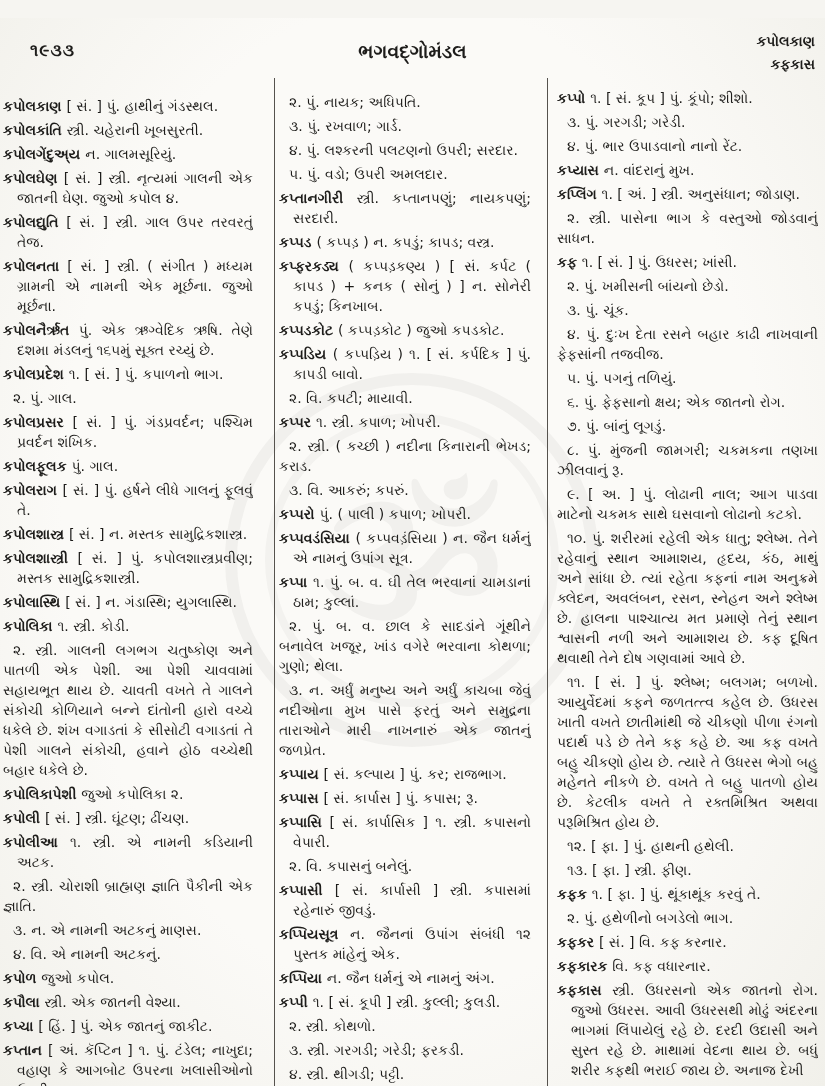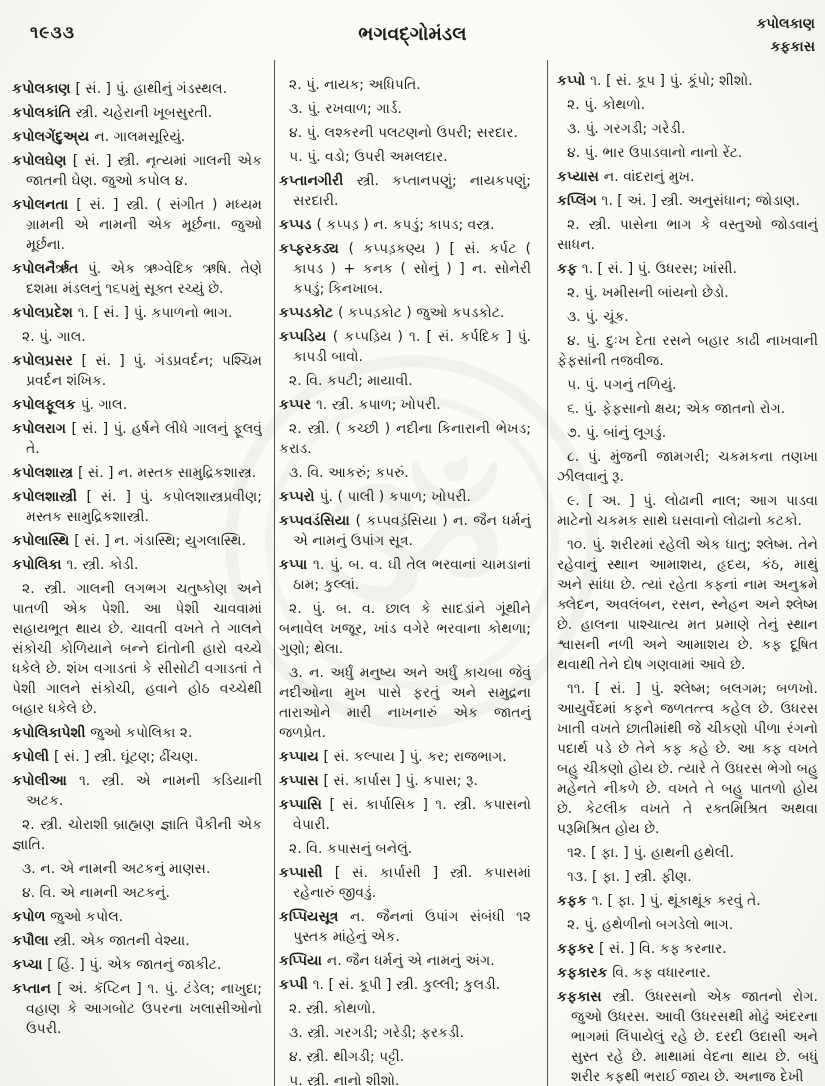--- a/index.html
+++ b/index.html
@@ -5,21 +5,21 @@
   html,body{margin:0;padding:0;}
   body{
     width:825px;height:1086px;
     background:#f6f5f1;
     color:#1d1c1a;
     font-family:"DejaVu Sans", sans-serif;
     position:relative;
     overflow:hidden;
   }
   .page{position:absolute;inset:0;overflow:hidden;
-    background:radial-gradient(ellipse at 50% 45%, #fbfaf7 60%, #f1f0ea 100%);}
+    background:radial-gradient(ellipse at 50% 45%, #fbfaf7 60%, #f1f0ea 100%);margin-top:18px;}
   
   .pageno{
     position:absolute;left:30px;top:22px;
     font-weight:bold;font-size:17px;letter-spacing:1px;
   }
   .title{
     position:absolute;left:0;right:0;top:22px;
     text-align:center;font-weight:bold;font-size:19px;
   }
   .guides{
@@ -40,21 +40,21 @@
   }
   .watermark::before{
     content:"";position:absolute;inset:28px;
     border:8px solid rgba(60,60,55,0.04);border-radius:50%;
   }
   .watermark-glyph{
     font-size:170px;color:rgba(60,60,55,0.05);font-weight:bold;
   }
   
   .col{position:absolute;top:70px;bottom:0;overflow:hidden;}
-  #col-0{left:12px;width:250px;padding-top:8px;}
+  #col-0{left:3px;width:250px;padding-top:8px;}
   #col-1{left:279px;width:252px;padding-top:4px;}
   #col-2{left:557px;width:261px;padding-top:0;}
   .col p{
     margin:0 0 4px 0;
     font-size:14px;line-height:20px;
     text-align:justify;
   }
   .entry{padding-left:14px;text-indent:-14px;}
   .sense{text-indent:10px;}
   .head{font-weight:bold;}
@@ -79,20 +79,21 @@
 
   <div class="divider divider-1"></div>
   <div class="divider divider-2"></div>
 
   <main>
     <section class="col" id="col-0">
         <p class="entry"><span class="head">કપોલકાણ</span><span class="body">[ સં. ] પું. હાથીનું ગંડસ્થલ.</span></p>
         <p class="entry"><span class="head">કપોલકાંતિ</span><span class="body">સ્ત્રી. ચહેરાની ખૂબસુરતી.</span></p>
         <p class="entry"><span class="head">કપોલગેંદુઅ્ય</span><span class="body">ન. ગાલમસૂરિયું.</span></p>
         <p class="entry"><span class="head">કપોલઘેણ</span><span class="body">[ સં. ] સ્ત્રી. નૃત્યમાં ગાલની એક જાતની ઘેણ. જુઓ કપોલ ૪.</span></p>
+        <p class="entry"><span class="head">કપોલદ્યુતિ</span><span class="body">[ સં. ] સ્ત્રી. ગાલ ઉપર તરવરતું તેજ.</span></p>
         <p class="entry"><span class="head">કપોલનતા</span><span class="body">[ સં. ] સ્ત્રી. ( સંગીત ) મધ્યમ ગ્રામની એ નામની એક મૂર્છના. જુઓ મૂર્છના.</span></p>
         <p class="entry"><span class="head">કપોલનૈર્ઋત</span><span class="body">પું. એક ઋગ્વેદિક ઋષિ. તેણે દશમા મંડલનું ૧૬૫મું સૂક્ત રચ્યું છે.</span></p>
         <p class="entry"><span class="head">કપોલપ્રદેશ</span><span class="body">૧. [ સં. ] પું. કપાળનો ભાગ.</span></p>
         <p class="sense"><span class="body">૨. પું. ગાલ.</span></p>
         <p class="entry"><span class="head">કપોલપ્રસર</span><span class="body">[ સં. ] પું. ગંડપ્રવર્દન; પશ્ચિમ પ્રવર્દન શંખિક.</span></p>
         <p class="entry"><span class="head">કપોલફૂલક</span><span class="body">પું. ગાલ.</span></p>
         <p class="entry"><span class="head">કપોલરાગ</span><span class="body">[ સં. ] પું. હર્ષને લીધે ગાલનું ફૂલવું તે.</span></p>
         <p class="entry"><span class="head">કપોલશાસ્ત્ર</span><span class="body">[ સં. ] ન. મસ્તક સામુદ્રિકશાસ્ત્ર.</span></p>
         <p class="entry"><span class="head">કપોલશાસ્ત્રી</span><span class="body">[ સં. ] પું. કપોલશાસ્ત્રપ્રવીણ; મસ્તક સામુદ્રિકશાસ્ત્રી.</span></p>
         <p class="entry"><span class="head">કપોલાસ્થિ</span><span class="body">[ સં. ] ન. ગંડાસ્થિ; યુગલાસ્થિ.</span></p>
@@ -136,21 +137,20 @@
         <p class="entry"><span class="head">કપ્પિયસૂત્ર</span><span class="body">ન. જૈનનાં ઉપાંગ સંબંધી ૧૨ પુસ્તક માંહેનું એક.</span></p>
         <p class="entry"><span class="head">કપ્પિયા</span><span class="body">ન. જૈન ધર્મનું એ નામનું અંગ.</span></p>
         <p class="entry"><span class="head">કપ્પી</span><span class="body">૧. [ સં. કૂપી ] સ્ત્રી. કુલ્લી; કુલડી.</span></p>
         <p class="sense"><span class="body">૨. સ્ત્રી. કોથળો.</span></p>
         <p class="sense"><span class="body">૩. સ્ત્રી. ગરગડી; ગરેડી; ફરકડી.</span></p>
         <p class="sense"><span class="body">૪. સ્ત્રી. થીગડી; પટ્ટી.</span></p>
         <p class="sense"><span class="body">૫. સ્ત્રી. નાનો શીશો.</span></p>
       </section>
     <section class="col" id="col-2">
         <p class="entry"><span class="head">કપ્પો</span><span class="body">૧. [ સં. કૂપ ] પું. કૂંપો; શીશો.</span></p>
-        <p class="sense"><span class="body">૨. પું. કોથળો.</span></p>
         <p class="sense"><span class="body">૩. પું. ગરગડી; ગરેડી.</span></p>
         <p class="sense"><span class="body">૪. પું. ભાર ઉપાડવાનો નાનો રેંટ.</span></p>
         <p class="entry"><span class="head">કપ્યાસ</span><span class="body">ન. વાંદરાનું મુખ.</span></p>
         <p class="entry"><span class="head">કપ્લિંગ</span><span class="body">૧. [ અં. ] સ્ત્રી. અનુસંધાન; જોડાણ.</span></p>
         <p class="sense"><span class="body">૨. સ્ત્રી. પાસેના ભાગ કે વસ્તુઓ જોડવાનું સાધન.</span></p>
         <p class="entry"><span class="head">કફ</span><span class="body">૧. [ સં. ] પું. ઉધરસ; ખાંસી.</span></p>
         <p class="sense"><span class="body">૨. પું. ખમીસની બાંયનો છેડો.</span></p>
         <p class="sense"><span class="body">૩. પું. ચૂંક.</span></p>
         <p class="sense"><span class="body">૪. પું. દુઃખ દેતા રસને બહાર કાઢી નાખવાની ફેફસાંની તજવીજ.</span></p>
         <p class="sense"><span class="body">૫. પું. પગનું તળિયું.</span></p>

